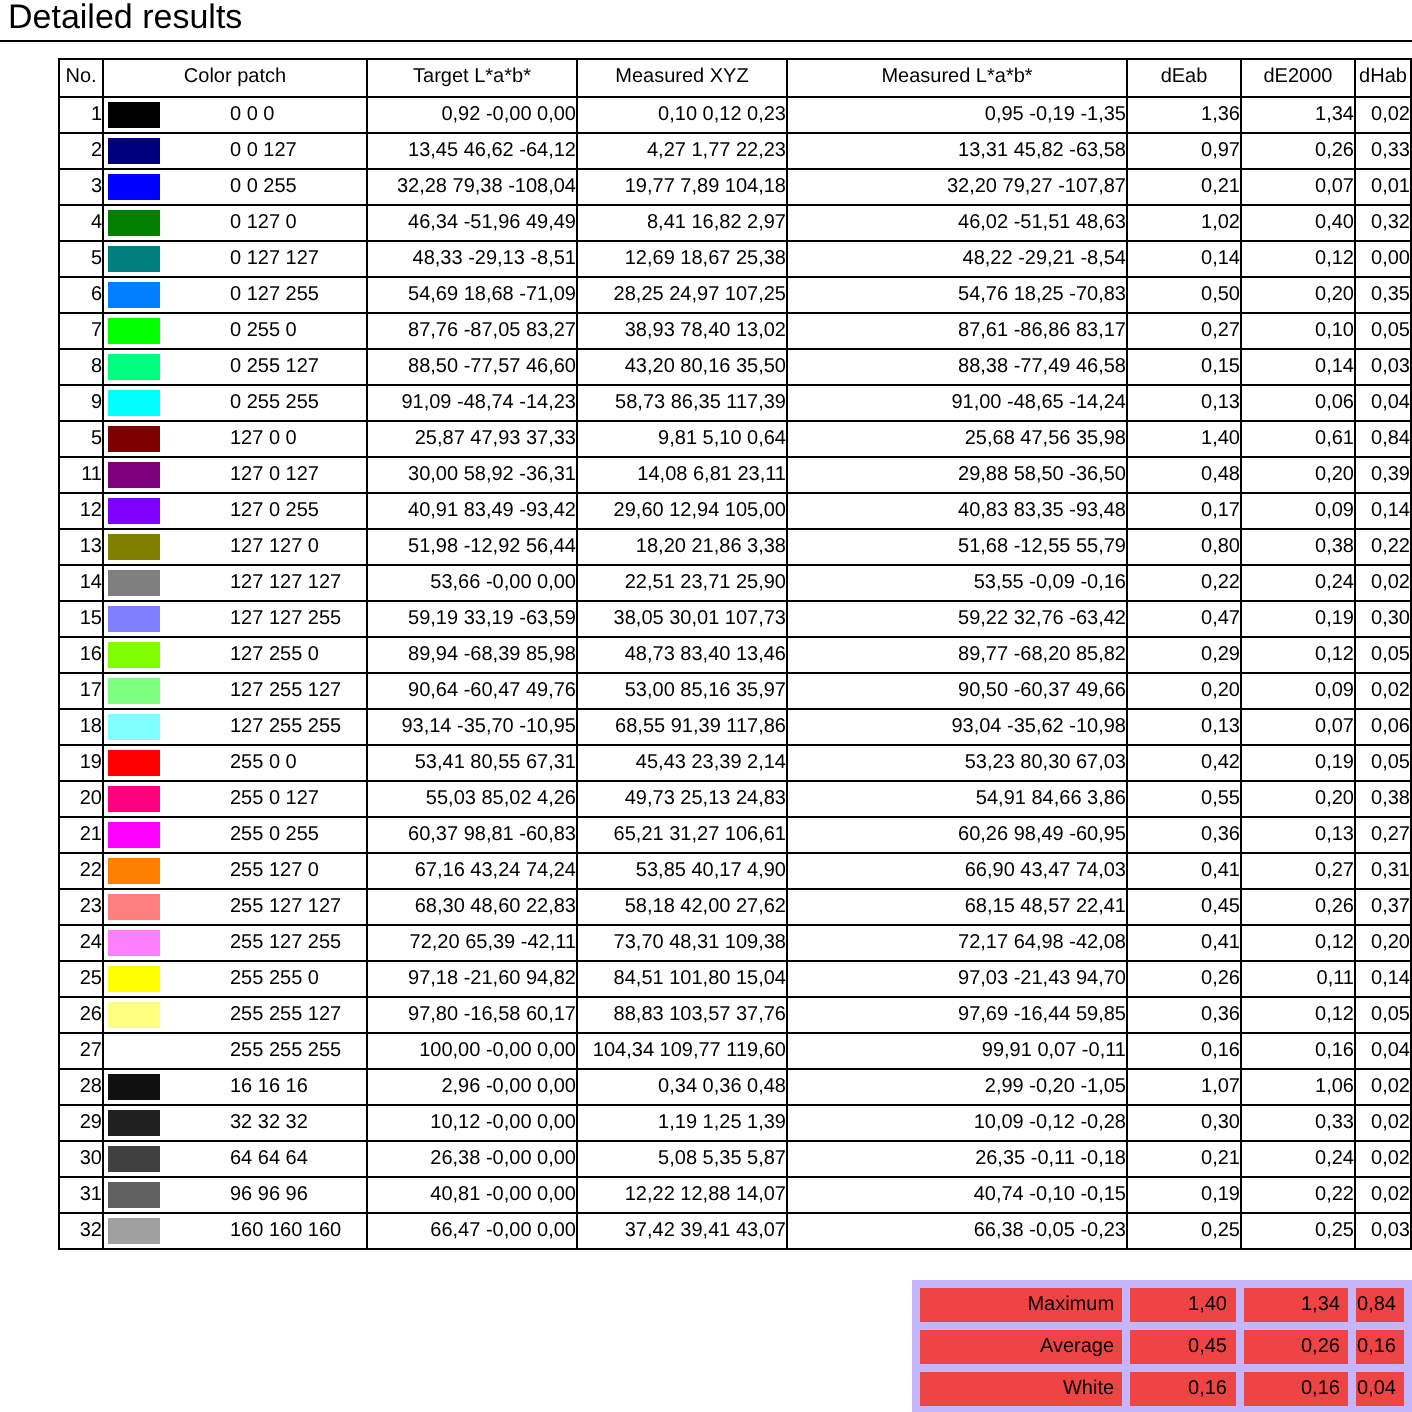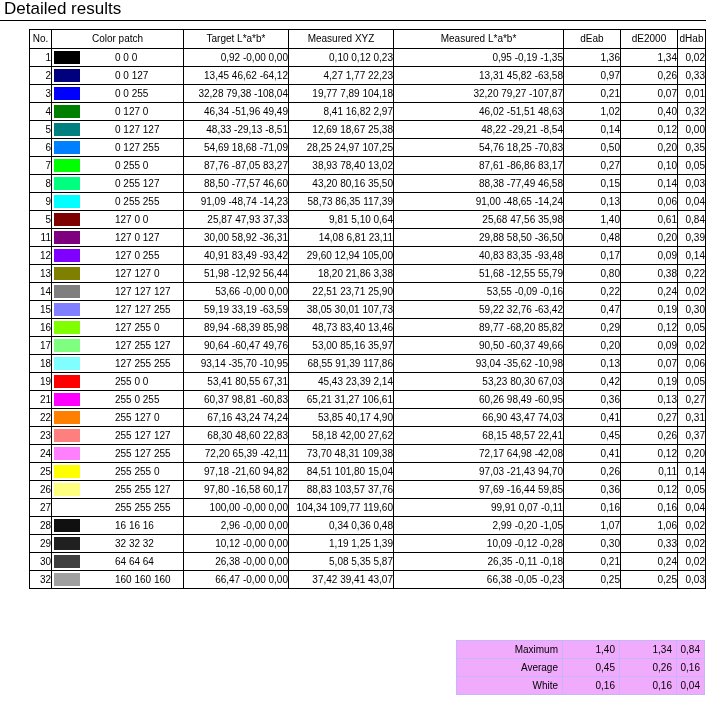--- a/index.html
+++ b/index.html
@@ -106,28 +106,28 @@
   table.summary {
     position: absolute;
     left: 456px;
     top: 640px;
     border-collapse: collapse;
     table-layout: fixed;
     font-size: 10px;
     background: #ffffff;
   }
   table.summary td {
-    border: 1px solid #c4b5fd;
+    border: 4px solid #c4b5fd;
     height: 17px;
     line-height: 17px;
     padding: 0 4px 0 0;
     font-size: 10px;
     text-align: right;
     white-space: nowrap;
-    background: #f0abfc;
+    background: #ef4444;
   }
   col.s-label { width: 106px; }
   col.s-v1    { width: 57px; }
   col.s-v2    { width: 57px; }
   col.s-v3    { width: 28px; }
 </style>
 </head>
 <body>
 
 <div id="page">
@@ -438,20 +438,35 @@
             </div>
           </td>
           <td class="val">53,41 80,55 67,31</td>
           <td class="val">45,43 23,39 2,14</td>
           <td class="val">53,23 80,30 67,03</td>
           <td class="val">0,42</td>
           <td class="val">0,19</td>
           <td class="val">0,05</td>
         </tr>
         <tr>
+          <td class="num">20</td>
+          <td class="patch">
+            <div class="patch-wrap">
+              <span class="swatch" style="background: rgb(255, 0, 127);"></span>
+              <span class="patch-label">255 0 127</span>
+            </div>
+          </td>
+          <td class="val">55,03 85,02 4,26</td>
+          <td class="val">49,73 25,13 24,83</td>
+          <td class="val">54,91 84,66 3,86</td>
+          <td class="val">0,55</td>
+          <td class="val">0,20</td>
+          <td class="val">0,38</td>
+        </tr>
+        <tr>
           <td class="num">21</td>
           <td class="patch">
             <div class="patch-wrap">
               <span class="swatch" style="background: rgb(255, 0, 255);"></span>
               <span class="patch-label">255 0 255</span>
             </div>
           </td>
           <td class="val">60,37 98,81 -60,83</td>
           <td class="val">65,21 31,27 106,61</td>
           <td class="val">60,26 98,49 -60,95</td>
@@ -585,20 +600,35 @@
             <div class="patch-wrap">
               <span class="swatch" style="background: rgb(64, 64, 64);"></span>
               <span class="patch-label">64 64 64</span>
             </div>
           </td>
           <td class="val">26,38 -0,00 0,00</td>
           <td class="val">5,08 5,35 5,87</td>
           <td class="val">26,35 -0,11 -0,18</td>
           <td class="val">0,21</td>
           <td class="val">0,24</td>
+          <td class="val">0,02</td>
+        </tr>
+        <tr>
+          <td class="num">31</td>
+          <td class="patch">
+            <div class="patch-wrap">
+              <span class="swatch" style="background: rgb(96, 96, 96);"></span>
+              <span class="patch-label">96 96 96</span>
+            </div>
+          </td>
+          <td class="val">40,81 -0,00 0,00</td>
+          <td class="val">12,22 12,88 14,07</td>
+          <td class="val">40,74 -0,10 -0,15</td>
+          <td class="val">0,19</td>
+          <td class="val">0,22</td>
           <td class="val">0,02</td>
         </tr>
         <tr>
           <td class="num">32</td>
           <td class="patch">
             <div class="patch-wrap">
               <span class="swatch" style="background: rgb(160, 160, 160);"></span>
               <span class="patch-label">160 160 160</span>
             </div>
           </td>

